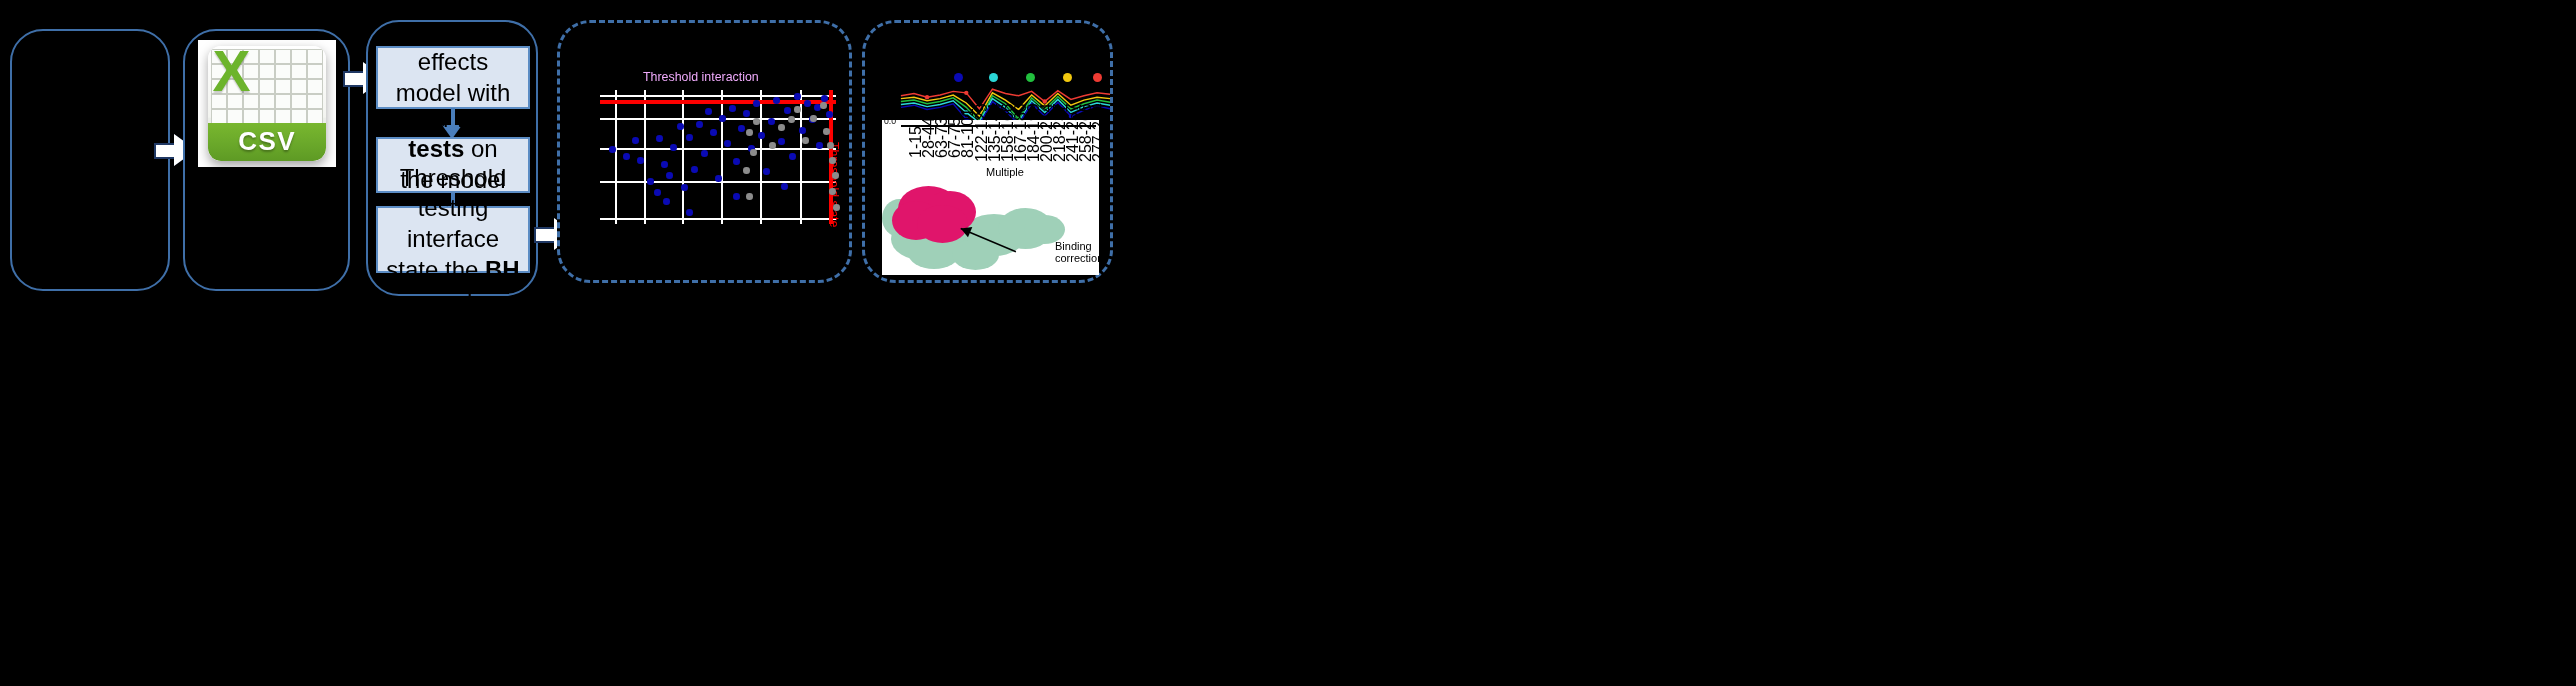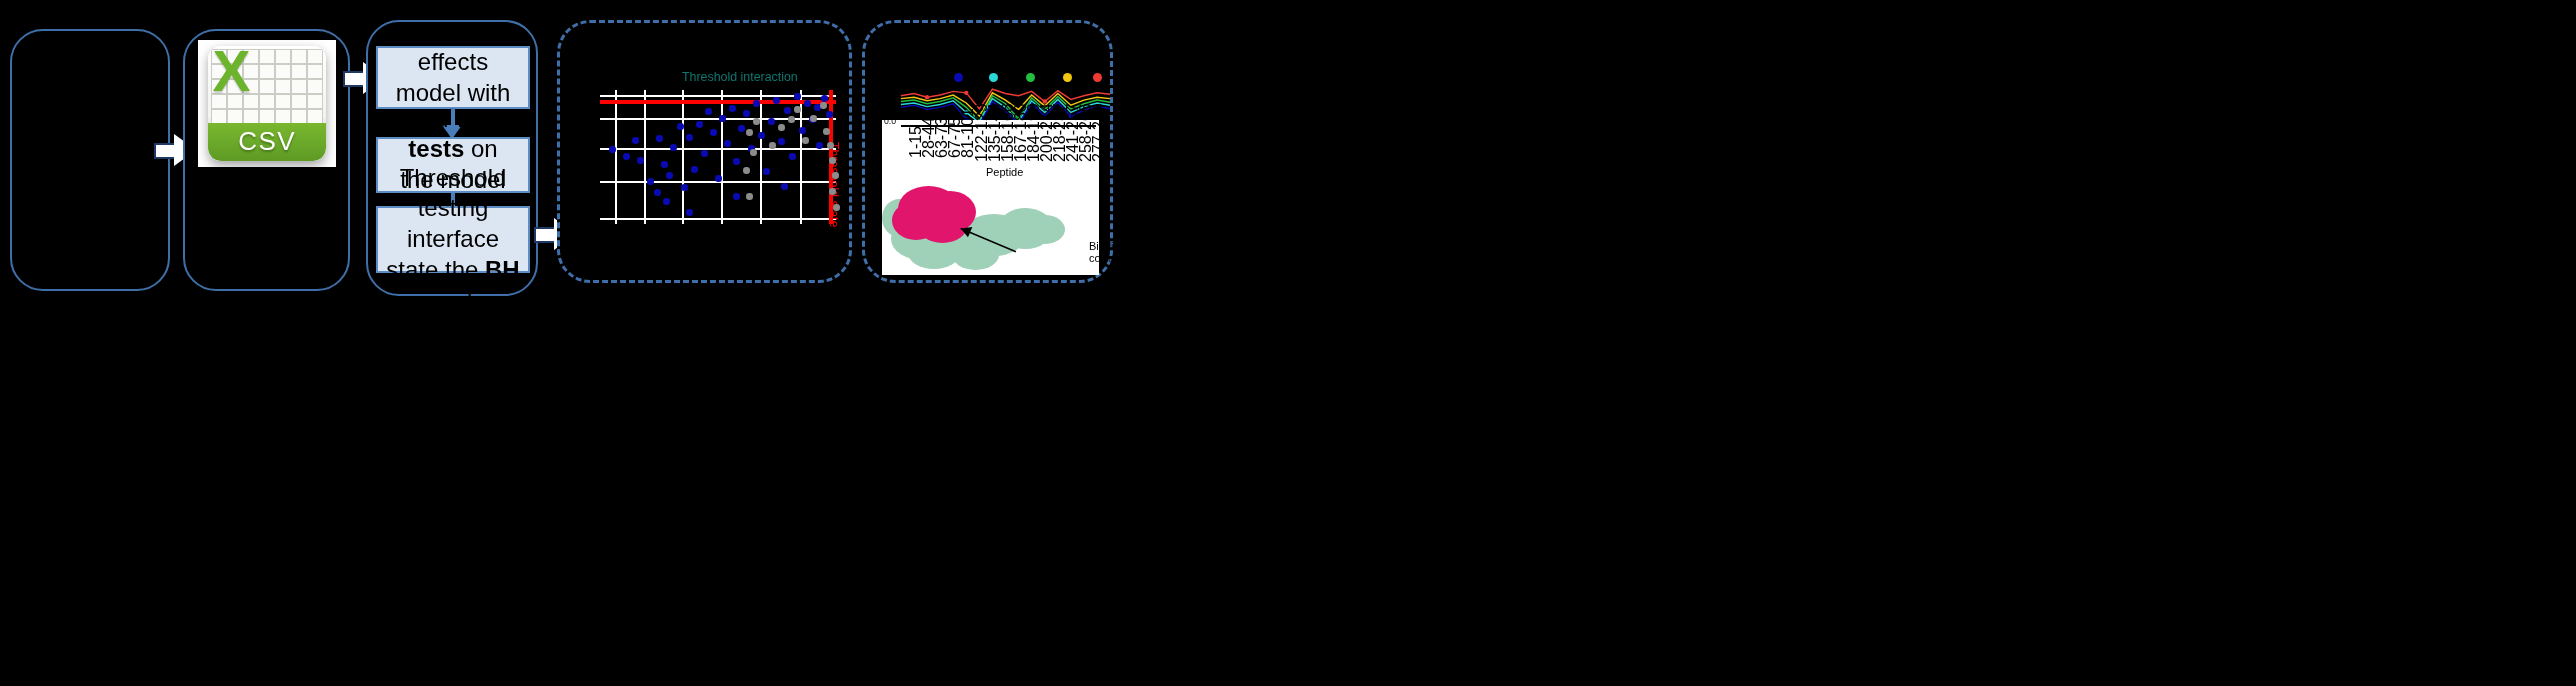--- a/index.html
+++ b/index.html
@@ -31,37 +31,37 @@
     position:absolute; color:#6cb42c; font-weight:bold; line-height:.85;
     font-family:"Liberation Sans", sans-serif;
     text-shadow:0 1.5px 1.5px rgba(0,0,0,.2);
   }
   .csv-band{
     position:absolute; left:0; right:0; bottom:0;
     background:linear-gradient(180deg,#79b72f 0%,#6aa82a 55%,#5e9a24 100%);
     border-radius:0 0 13px 13px;
     display:flex; align-items:center; justify-content:center;
   }
-  .csv-band span{ color:#fff; font-weight:normal; letter-spacing:1.5px; text-shadow:0 1.5px 2.2px rgba(0,0,0,.3); }
+  .csv-band span{ color:#fff; font-weight:bold; letter-spacing:1.5px; text-shadow:0 1.5px 2.2px rgba(0,0,0,.3); }
 
   
   .pbox{
     position:absolute; background:#DCE5F2; border:2.2px solid #5B8CC4;
     display:flex; align-items:center; justify-content:center; text-align:center;
     color:#000; font-size:24px; line-height:1.28; padding:4.4px 7.3px;
   }
   .pbox b{ font-weight:bold; }
   .vconn{ position:absolute; width:3.6px; background:#4A7EBB; }
   .vconn-head{ position:absolute; width:0;height:0;
                border-left:10.2px solid transparent;border-right:10.2px solid transparent;
                border-top:14.5px solid #4A7EBB; }
 
   
   .scatter{ position:absolute; background:#000; }
-  .lbl-thr-int{ position:absolute; color:#0f766e; font-size:18px; white-space:nowrap;margin-left:39px; }
+  .lbl-thr-int{ position:absolute; color:#f0abfc; font-size:18px; white-space:nowrap; }
   .lbl-thr-state{
     position:absolute; color:#FF0000; font-size:18px; white-space:nowrap;
     transform-origin:0 0; transform:rotate(90deg);
   }
 
   
   .pep-chart{ position:absolute; }
   .legend-dot{ position:absolute; width:12.4px; height:12.4px; border-radius:50%; }
   .pep-white{ position:absolute; background:#fff; }
   .pep-tick{
@@ -69,21 +69,21 @@
     transform-origin:left top; transform:rotate(-90deg);
   }
   .pep-axis-title{ position:absolute; font-size:19.6px; color:#000; }
   .pep-ylab{ position:absolute; font-size:17.4px; color:#000;text-align:right; }
 
   
   .prot-wrap{ position:absolute; background:#fff; overflow:hidden; }
   .blob{ position:absolute; border-radius:50%; }
   .blob.green{ background:#9FD0B8; }
   .blob.pink { background:#E0156B; }
-  .bind-label{ position:absolute; font-size:19px; color:#000; line-height:1.12;margin-left:34px; }
+  .bind-label{ position:absolute; font-size:19px; color:#000; line-height:1.12; }
 </style>
 </head>
 <body>
 
 <div class="panel" style="left:10.2px; top:29px; width:160px; height:262px;"></div>
 
 <div class="arrow" style="left:154px; top:134px; width:44px; height:33px;">
   <div class="shaft" style="left:0; top:8.7px; width:25px; height:16px;"></div>
   <div class="head" style="left:20.4px; top:0px;
               border-top:16.7px solid transparent; border-bottom:16.7px solid transparent;
@@ -329,21 +329,21 @@
 <div class="pep-tick" style="left:986px; top:162px;">135-144</div>
 <div class="pep-tick" style="left:999px; top:162px;">158-166</div>
 <div class="pep-tick" style="left:1012px; top:162px;">167-180</div>
 <div class="pep-tick" style="left:1025px; top:162px;">184-199</div>
 <div class="pep-tick" style="left:1038px; top:162px;">200-214</div>
 <div class="pep-tick" style="left:1051px; top:162px;">218-237</div>
 <div class="pep-tick" style="left:1064px; top:162px;">241-257</div>
 <div class="pep-tick" style="left:1077px; top:162px;">258-266</div>
 <div class="pep-tick" style="left:1090px; top:162px;">277-284</div>
 
-<div class="pep-axis-title" style="left:986px; top:166px; font-size:11px;">Peptide</div>
+<div class="pep-axis-title" style="left:986px; top:166px; font-size:11px;">Multiple</div>
 
 <div class="prot-wrap" style="left:882px; top:182px; width:217px; height:93px;">
 
   <div class="blob green" style="left:8.7px; top:35px; width:70px; height:44px;"></div>
   <div class="blob green" style="left:38px; top:28px; width:58px; height:48px;"></div>
   <div class="blob green" style="left:80px; top:32px; width:64px; height:42px;"></div>
   <div class="blob green" style="left:116px; top:26px; width:55px; height:41px;"></div>
   <div class="blob green" style="left:142px; top:33px; width:41px; height:29px;"></div>
   <div class="blob green" style="left:0px;  top:17.4px; width:35px; height:38px;"></div>
   <div class="blob green" style="left:26px; top:55px; width:52px; height:32px;"></div>

